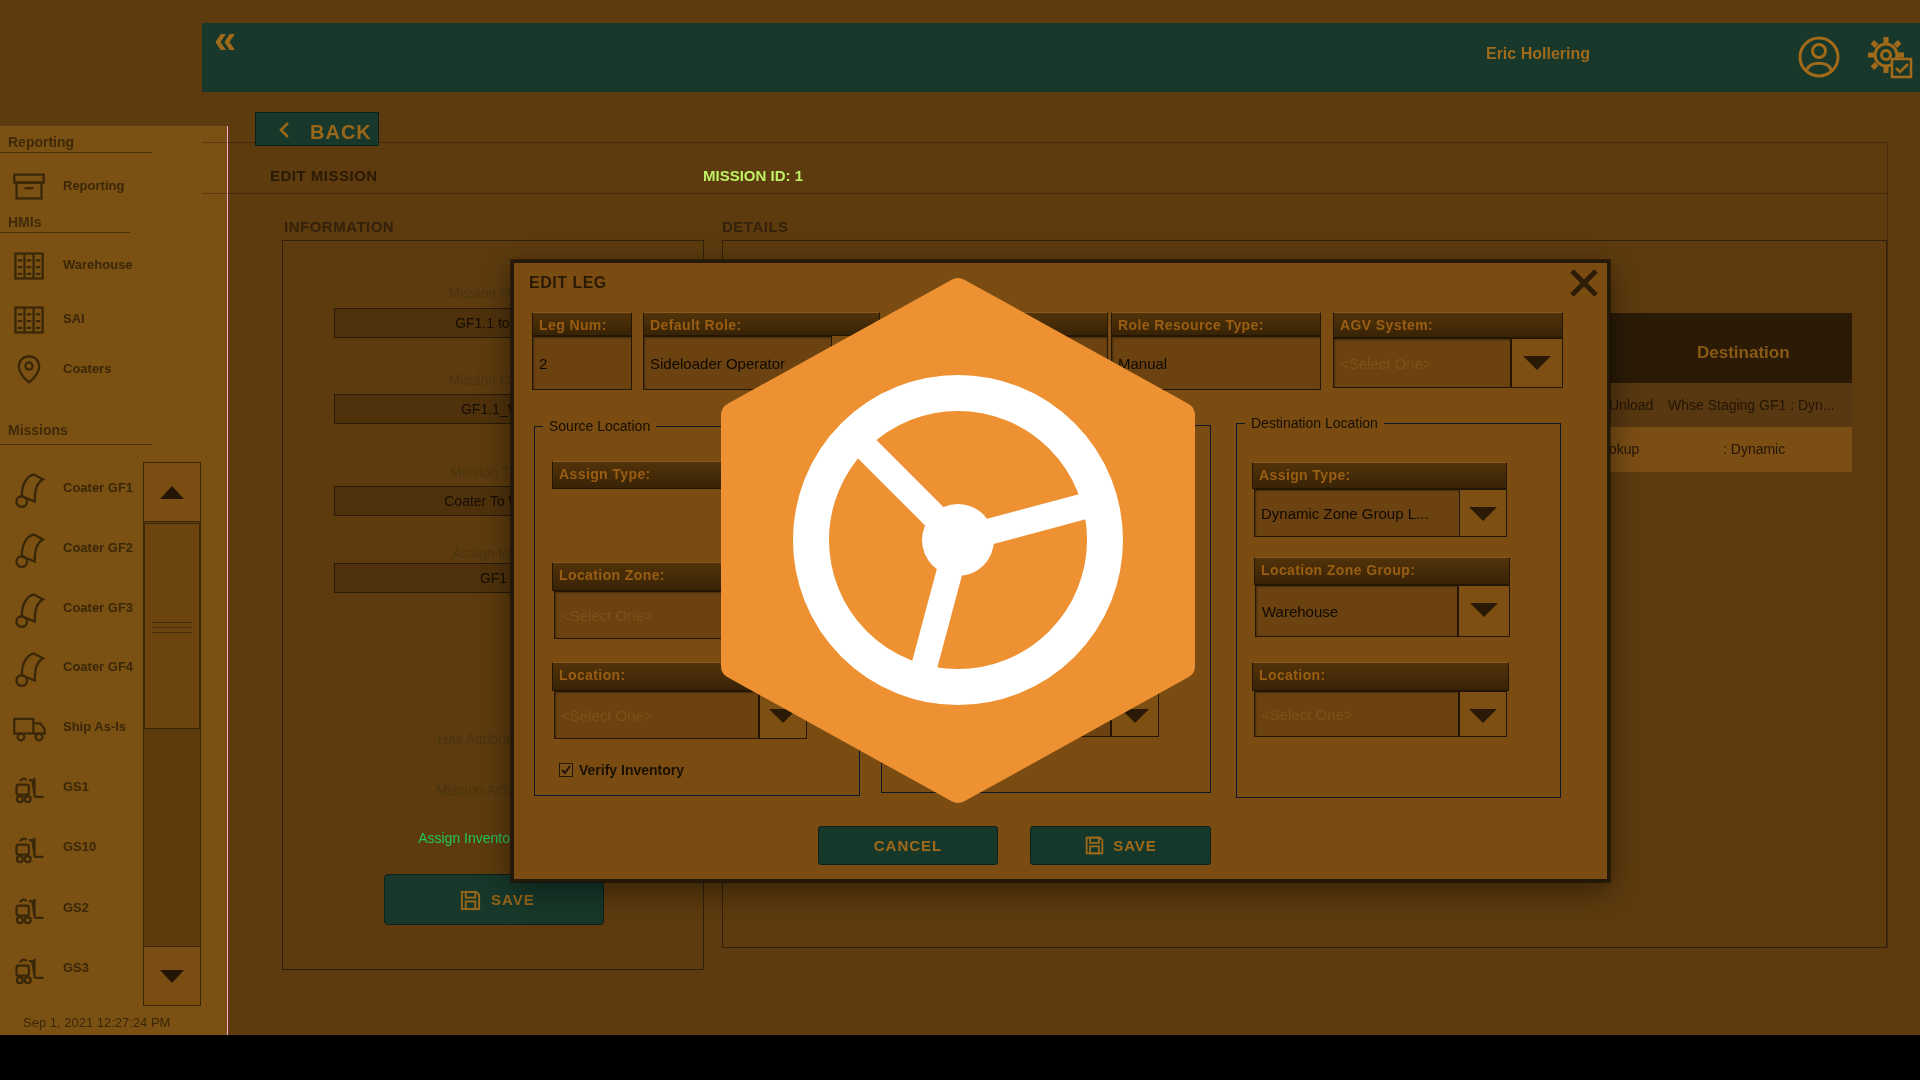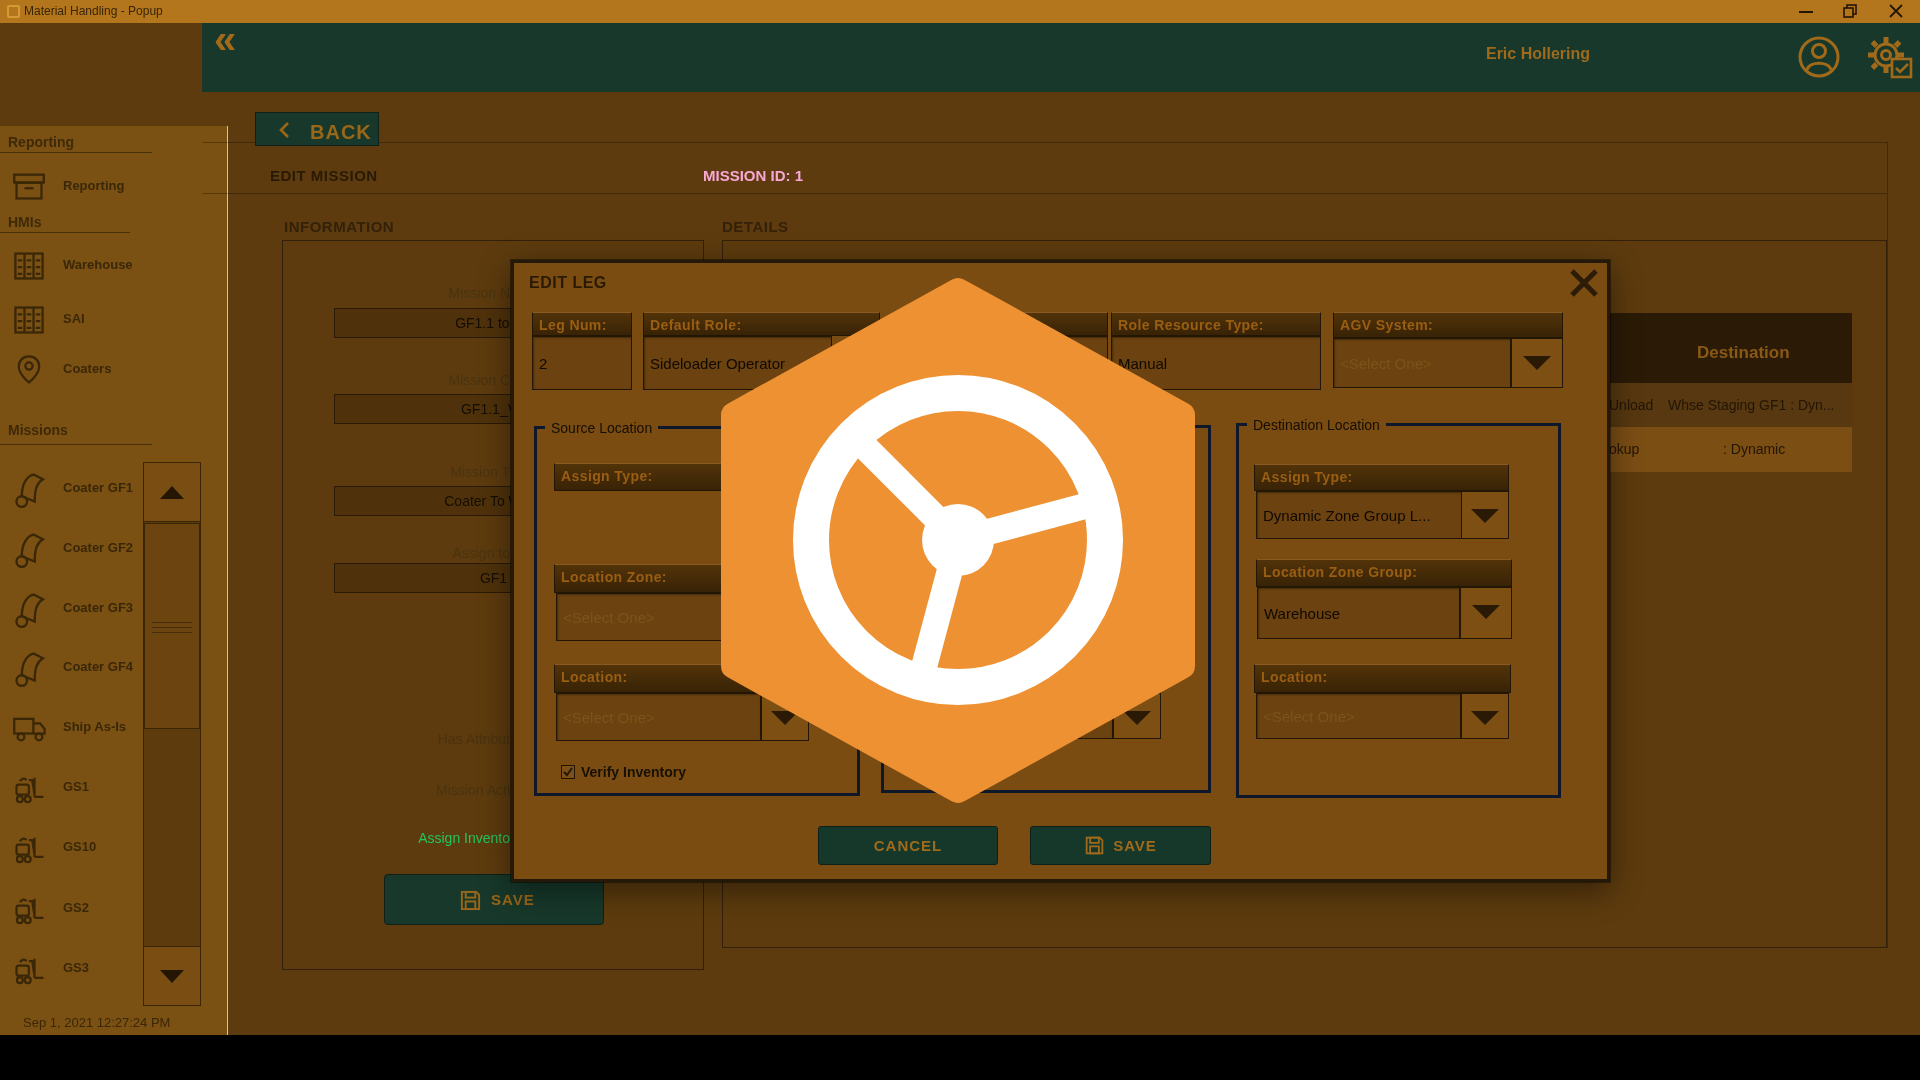--- a/index.html
+++ b/index.html
@@ -38,21 +38,21 @@
   .sbbtn.dn{bottom:0;border-top:1px solid #3a2505;border-bottom:none;}
   .tri-up{width:0;height:0;border-left:12px solid transparent;border-right:12px solid transparent;border-bottom:13px solid #241505;margin:23px auto 0;}
   .tri-dn{width:0;height:0;border-left:12px solid transparent;border-right:12px solid transparent;border-top:13px solid #241505;margin:23px auto 0;}
   .sbthumb{position:absolute;left:0;top:60px;width:56px;height:206px;background:#6b4410;border:1px solid #3a2505;}
   .ridge{position:absolute;left:7px;width:40px;height:1px;background:rgba(0,0,0,.35);}
 
   
   .backbtn{left:255px;top:112px;width:124px;height:34px;background:#17382a;border:1px solid #0d2019;color:#9a6618;}
   .backbtn span{position:absolute;left:54px;top:8px;font-size:20px;font-weight:bold;letter-spacing:1px;}
   .pgtitle{left:270px;top:167px;font-size:15px;font-weight:bold;color:#2a1a05;letter-spacing:.5px;}
-  .missid{left:703px;top:167px;font-size:15px;font-weight:bold;color:#f9a8d4;}
+  .missid{left:703px;top:167px;font-size:15px;font-weight:bold;color:#bef264;}
   .hline{position:absolute;height:1px;background:rgba(0,0,0,.28);}
   .subhdr{font-size:15px;font-weight:bold;color:#33210a;letter-spacing:.5px;}
   .panel{position:absolute;border:1px solid #33200a;}
 
   .flabel{position:absolute;width:178px;text-align:right;font-size:14px;color:#4a3410;}
   .fvalue{position:absolute;left:333px;width:310px;height:30px;background:#4f320b;border:1px solid #2a1a06;color:#160d03;font-size:14px;text-align:center;line-height:28px;}
   .gsave{position:absolute;left:384px;top:874px;width:220px;height:51px;background:#17382a;border:1px solid #0d2019;border-radius:4px;color:#9a6618;}
   .gsave span{position:absolute;left:106px;top:16px;font-size:15px;font-weight:bold;letter-spacing:1px;}
 
   
@@ -64,53 +64,35 @@
 
   
   .dialog{left:511px;top:260px;width:1099px;height:622px;background:#7a4c12;border:3px solid #241808;box-shadow:0 0 0 1px rgba(0,0,0,.4),0 8px 30px rgba(0,0,0,.45);z-index:50;}
   .dlgtitle{position:absolute;left:15px;top:11px;font-size:16px;font-weight:bold;color:#2a1a04;letter-spacing:.5px;}
   .dlgclose{position:absolute;right:6px;top:4px;width:34px;height:32px;}
   .lblbox{position:absolute;background:linear-gradient(#523309,#382306);border:1px solid #241604;border-top:1px solid #8a5a20;color:#9a5e12;font-size:14px;font-weight:bold;padding:4px 0 0 6px;letter-spacing:.4px;}
   .valbox{position:absolute;background:#6b4210;border:1px solid #241604;box-shadow:inset 1px 1px 2px rgba(0,0,0,.35);color:#100a02;font-size:15px;padding:0 0 0 6px;display:flex;align-items:center;}
   .valbox.muted{color:#7d5319;}
   .combtn{position:absolute;background:#7d4f13;border:1px solid #241604;}
   .combtn .tri{width:0;height:0;border-left:14px solid transparent;border-right:14px solid transparent;border-top:14px solid #2a1a05;margin:17px auto 0;}
-  .grp{position:absolute;border:3px solid #0f172a;}
+  .grp{position:absolute;border:1px solid #0f172a;}
   .grp .legend{position:absolute;top:-9px;left:8px;background:#7a4c12;padding:0 6px;font-size:14px;color:#160e03;}
   .dbtn{position:absolute;top:563px;height:39px;background:#16382b;border:1px solid #0d2019;border-radius:3px;color:#a06a1a;font-weight:bold;font-size:15px;letter-spacing:1px;display:flex;align-items:center;justify-content:center;gap:8px;}
   .cb{position:absolute;width:14px;height:14px;background:#7c5016;border:1px solid #241604;}
   .cblbl{position:absolute;font-size:14px;font-weight:bold;color:#191004;}
 
   .spin{left:705px;top:261px;z-index:100;}
   svg{display:block;}
 </style>
 </head>
 <body>
 
 <div id="stage">
 <div id="win">
 
-  <div class="abs titlebar">
-    <div class="appico"></div>
-    <div class="t">Material Handling - Popup</div>
-    <div class="wbtn" style="left:1796px;">
-          <div class="minbar"></div>
-        </div>
-    <div class="wbtn" style="left:1841px;">
-      <svg width="20" height="19">
-            <rect x="6" y="3" width="9" height="9" fill="none" stroke="#241505" stroke-width="1.6"></rect>
-            <rect x="3" y="6" width="9" height="9" fill="#b3761c" stroke="#241505" stroke-width="1.6"></rect>
-          </svg>
-    </div>
-    <div class="wbtn" style="left:1886px;">
-      <svg width="20" height="19">
-            <path d="M4 3 L16 15 M16 3 L4 15" stroke="#241505" stroke-width="1.8"></path>
-          </svg>
-    </div>
-  </div>
 
   <div class="abs hdr">
     <div class="collapse">«</div>
     <div class="uname">Eric Hollering</div>
     <div class="abs" style="left:1596px;top:13px;">
       <svg width="42" height="42" viewBox="0 0 42 42">
             <circle cx="21" cy="21" r="19" fill="none" stroke="#a06a1a" stroke-width="3"></circle>
             <circle cx="21" cy="15" r="6.5" fill="none" stroke="#a06a1a" stroke-width="3"></circle>
             <path d="M9 34 C11 25 31 25 33 34" fill="none" stroke="#a06a1a" stroke-width="3"></path>
           </svg>

